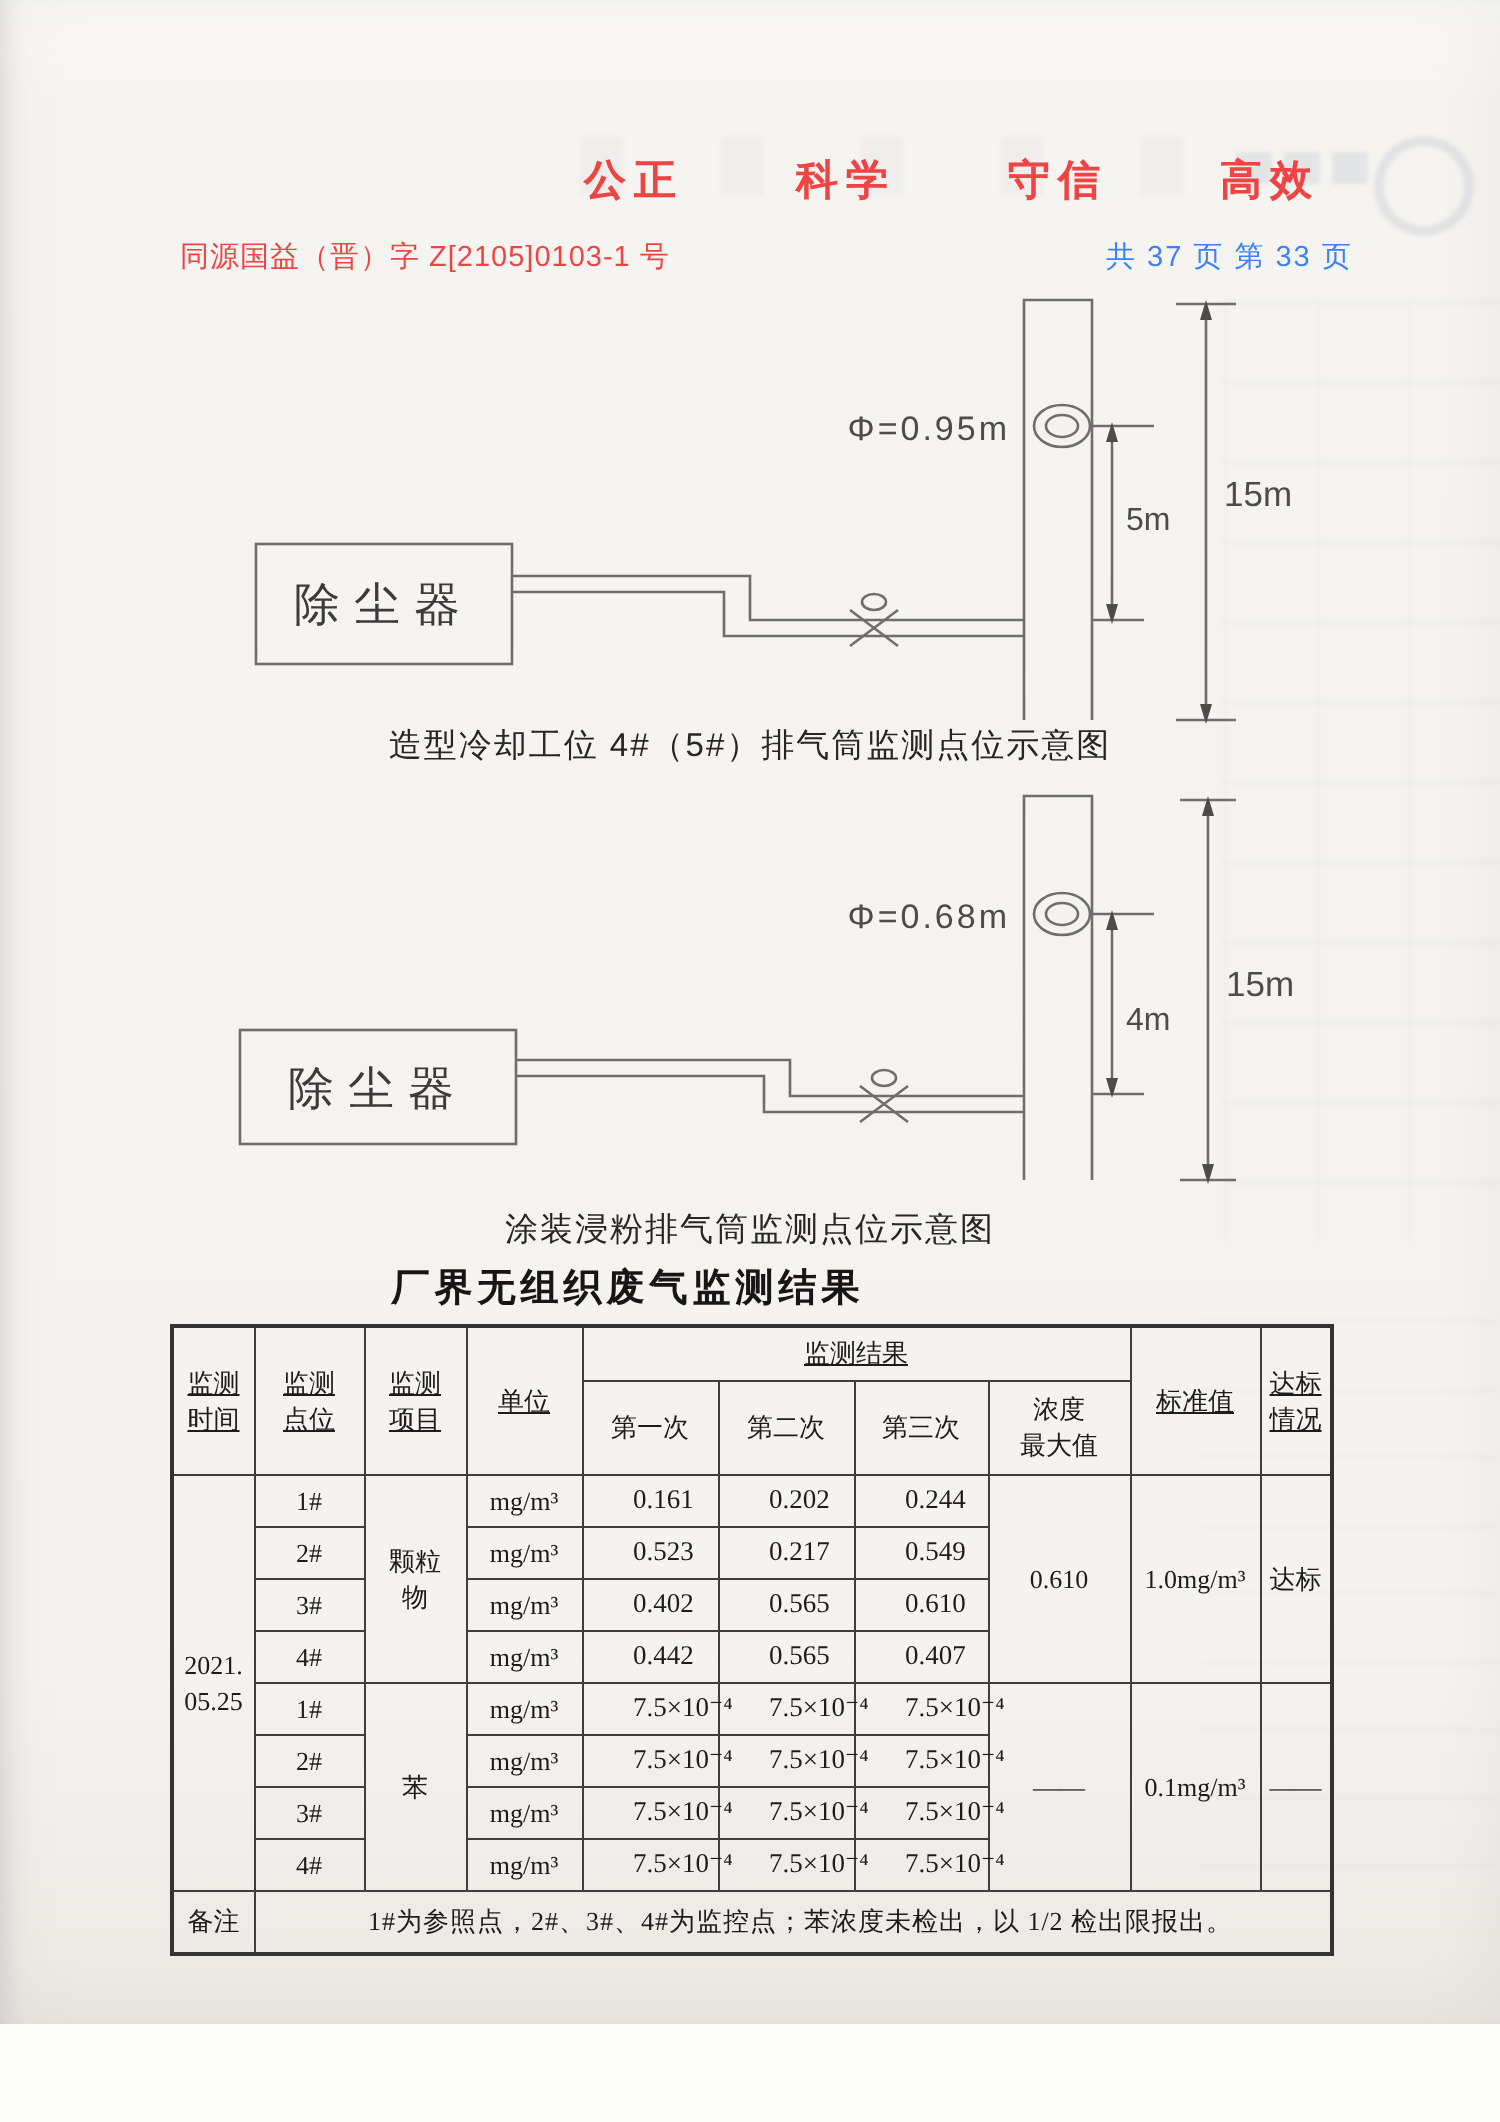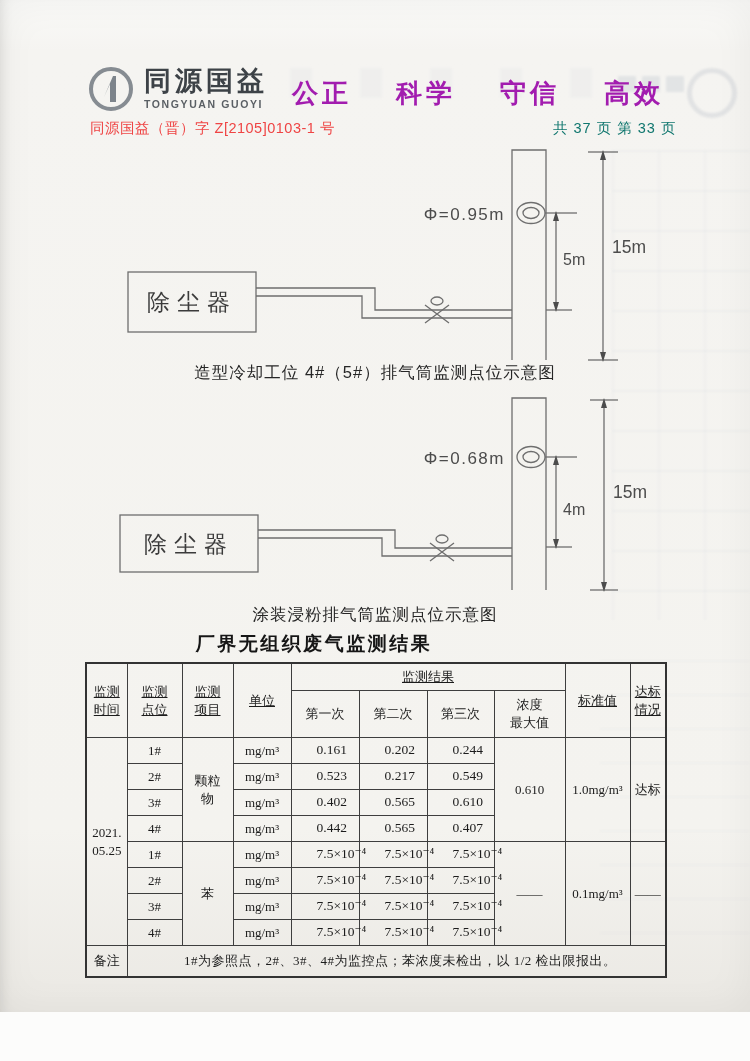--- a/index.html
+++ b/index.html
@@ -21,24 +21,24 @@
   .ghost-grid2{left:600px;top:660px;width:150px;height:300px;opacity:.45;
     background:repeating-linear-gradient(180deg,rgba(140,158,184,.10) 0 2px,transparent 2px 34px);}
   .ghost-band{left:290px;top:68px;width:330px;height:30px;opacity:.35;
     background:repeating-linear-gradient(90deg,rgba(150,164,186,.18) 0 22px,transparent 22px 70px);}
 
   
   .logo{position:absolute;left:86px;top:64px;display:flex;align-items:center;}
   .logo-txt{margin-left:8px;}
   .logo-cn{font-size:27px;font-weight:bold;color:#3d4247;letter-spacing:4px;line-height:1;}
   .logo-en{font-size:10.5px;font-weight:bold;color:#5a5f64;letter-spacing:1.6px;margin-top:3px;}
-  .slogan{position:absolute;left:292px;top:76px;display:flex;gap:44px;
-          font-size:26px;font-weight:bold;color:#a21caf;letter-spacing:4px;}
+  .slogan{position:absolute;left:292px;top:76px;display:flex;gap:56px;
+          font-size:21px;font-weight:bold;color:#ef4444;letter-spacing:4px;}
   .doc-line{position:absolute;left:90px;top:119px;font-size:14.5px;color:#ef4444;letter-spacing:.5px;}
-  .page-info{position:absolute;left:553px;top:119px;font-size:14.5px;color:#0f766e;letter-spacing:1px;}
+  .page-info{position:absolute;left:553px;top:119px;font-size:14.5px;color:#3b82f6;letter-spacing:1px;}
 
   
   .diag{position:absolute;left:75px;width:600px;}
   .caption{position:absolute;left:0;width:750px;text-align:center;font-size:16.5px;
            font-weight:400;color:#262626;letter-spacing:1px;}
   .tbl-title{position:absolute;left:0;top:631px;width:628px;text-align:center;
              font-size:19px;font-weight:600;color:#161616;letter-spacing:2.5px;}
   svg text{font-family:"Liberation Sans","DejaVu Sans",sans-serif;}
   .dimtxt{fill:#4c4c4c;}
   .cjktxt{fill:#3b3b3b;}
@@ -66,30 +66,20 @@
   <div class="ghost ghost-band"></div>
   <div class="ghost ghost-logo">
     <div class="gcirc"></div>
     <div class="gbar" style="left:0;width:18px;"></div>
     <div class="gbar" style="left:24px;width:18px;"></div>
     <div class="gbar" style="left:48px;width:18px;"></div>
   </div>
   <div class="ghost ghost-grid1"></div>
   <div class="ghost ghost-grid2"></div>
 
-  <div class="logo">
-    <svg width="50" height="50" viewBox="0 0 50 50">
-      <circle cx="25" cy="25" r="20" fill="none" stroke="#868c92" stroke-width="4"></circle>
-      <path d="M18 33 L27 12 L30 12 L30 38 L24 38 L24 20 Z" fill="#7d848b"></path>
-    </svg>
-    <div class="logo-txt">
-      <div class="logo-cn">同源国益</div>
-      <div class="logo-en">TONGYUAN GUOYI</div>
-    </div>
-  </div>
 
   <div class="slogan">
     <span>公正</span>
     <span>科学</span>
     <span>守信</span>
     <span>高效</span>
   </div>
 
   <div class="doc-line">同源国益（晋）字 Z[2105]0103-1 号</div>
   <div class="page-info">共 37 页  第 33 页</div>

